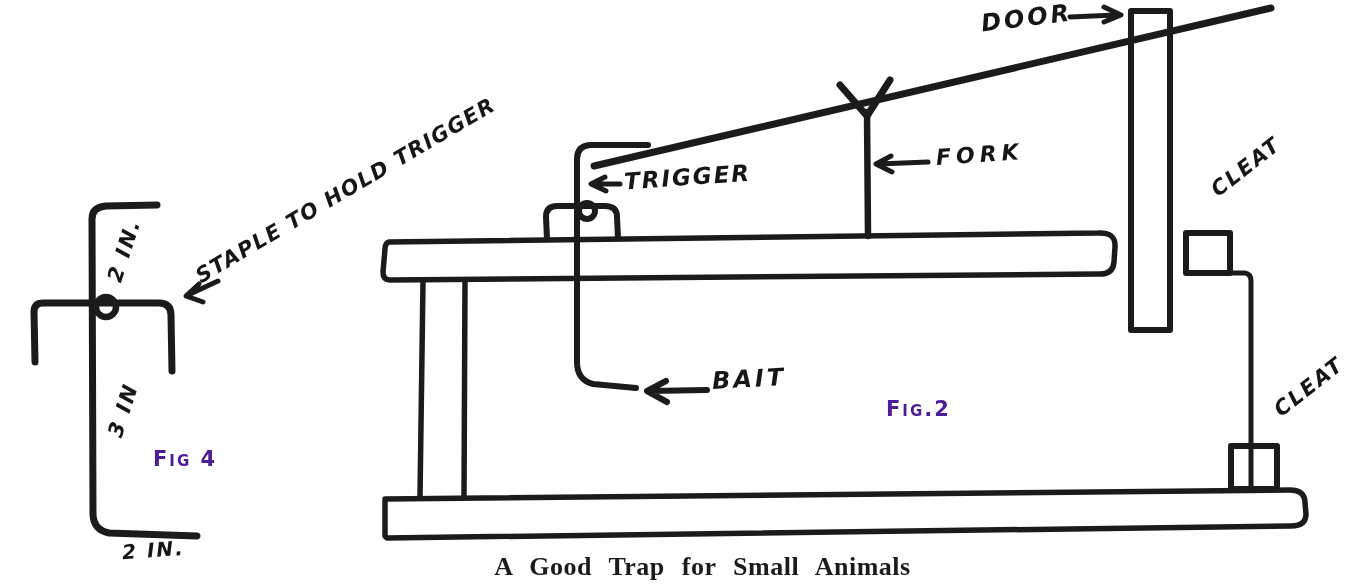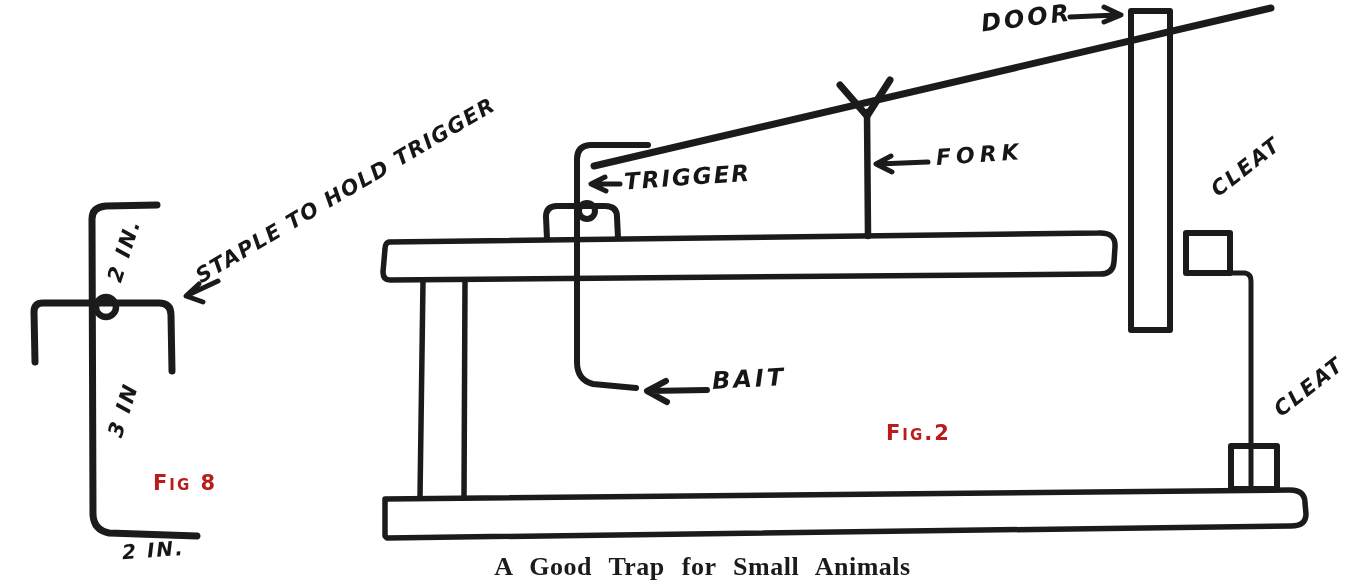--- a/index.html
+++ b/index.html
@@ -22,27 +22,26 @@
     color:#161616;
     font-style:italic;
     font-weight:bold;
     white-space:nowrap;
     letter-spacing:2px;
     line-height:1;
     user-select:none;
   }
   .fig-label{
     position:absolute;
-    color:#b91c1c;
+    color:#4c1d95;
     font-weight:bold;
     font-variant:small-caps;
     white-space:nowrap;
     letter-spacing:2px;
     line-height:1;
-    margin-top:24px;
   }
   .caption{
     position:absolute;
     left:420px;top:551px;width:565px;
     text-align:center;
     font-family:Liberation Serif, serif;
     font-weight:bold;
     font-size:26px;
     color:#1b1b1b;
     word-spacing:10px;
@@ -107,21 +106,21 @@
       <path stroke-width="6" d="M 707,390 L 650,391 M 666,381 L 647,391 L 667,402"></path>
       <path stroke-width="5" d="M 1070,17 L 1116,15 M 1104,7 L 1121,15 L 1104,22"></path>
     </g>
   </svg>
 
   <div class="label lbl-staple-note">STAPLE TO HOLD TRIGGER</div>
 
   <div class="label lbl-dim-top">2 IN.</div>
   <div class="label lbl-dim-mid">3 IN</div>
   <div class="label lbl-dim-bottom">2 IN.</div>
-  <div class="fig-label lbl-fig1">Fig 8</div>
+  <div class="fig-label lbl-fig1">Fig 4</div>
 
   <div class="label lbl-trigger">TRIGGER</div>
   <div class="label lbl-fork">FORK</div>
   <div class="label lbl-bait">BAIT</div>
   <div class="label lbl-door">DOOR</div>
   <div class="label lbl-cleat-upper">CLEAT</div>
   <div class="label lbl-cleat-lower">CLEAT</div>
   <div class="fig-label lbl-fig2">Fig.2</div>
 
   <div class="caption">A Good Trap for Small Animals</div>

